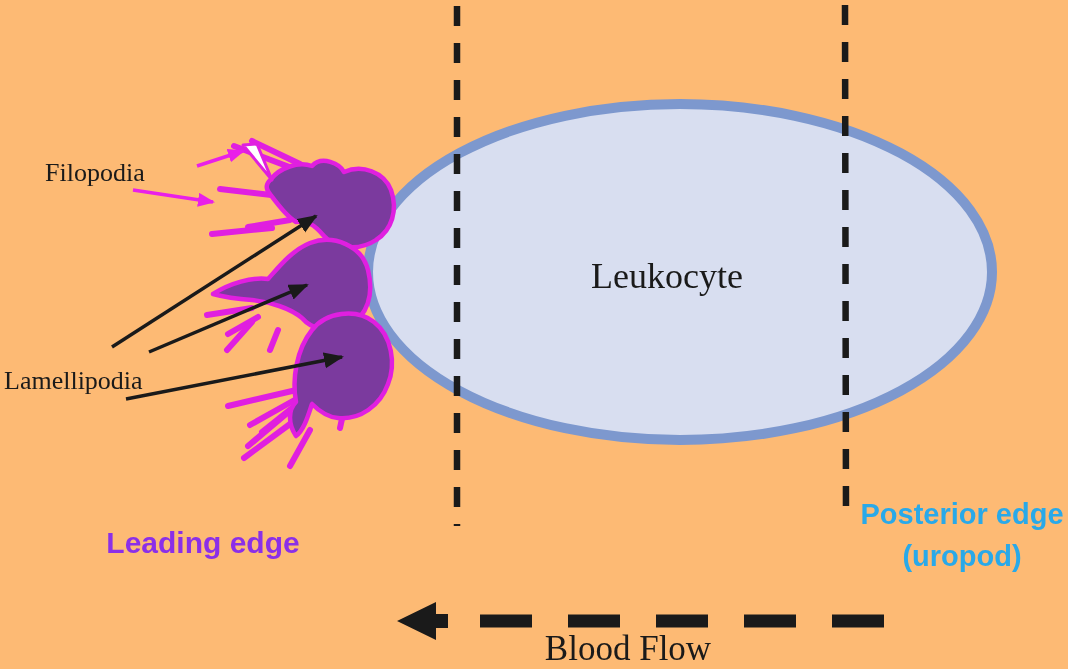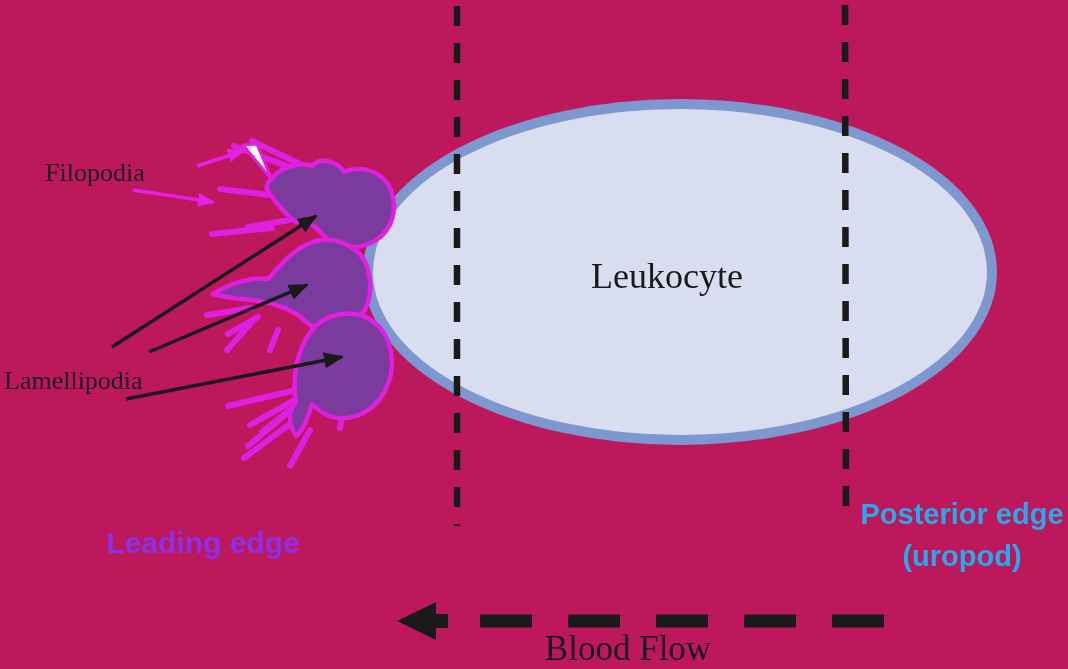--- a/index.html
+++ b/index.html
@@ -1,20 +1,20 @@
 <!DOCTYPE html>
 <html><head>
 <meta charset="utf-8">
 <style>
   html, body { margin: 0; padding: 0; background: #ffffff; }
   .stage {
     position: relative;
     width: 1068px;
     height: 669px;
-    background: #be185d;
+    background: #fdba74;
     overflow: hidden;
     font-family: "Liberation Serif", serif;
   }
   svg { display: block; }
   .serif-label {
     font-family: "Liberation Serif", "DejaVu Serif", serif;
     fill: #1a1a1a;
   }
   .sans-label {
     font-family: "Liberation Sans", "DejaVu Sans", sans-serif;

